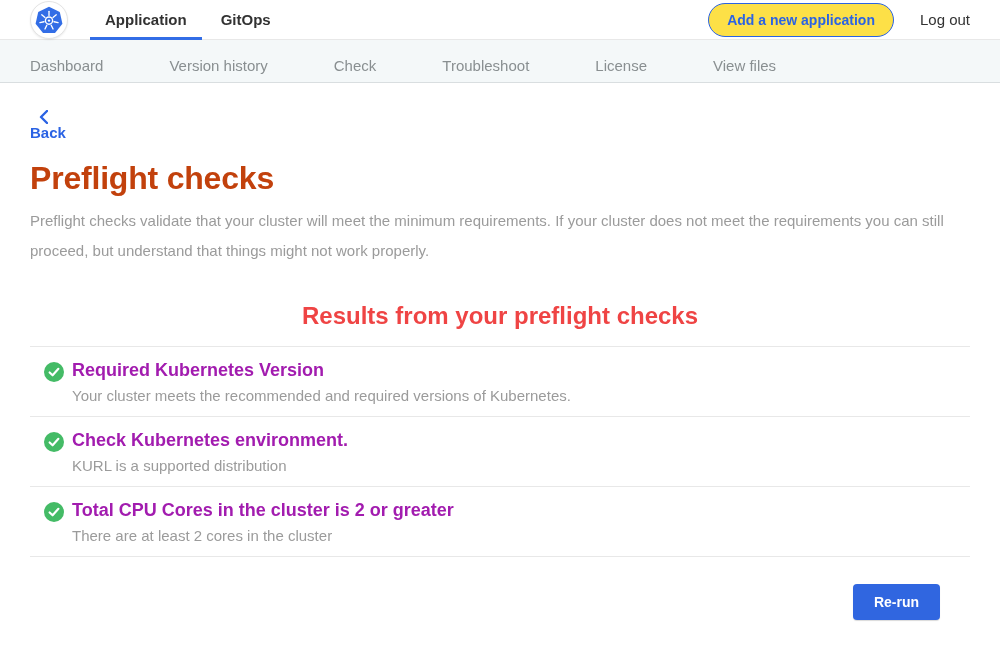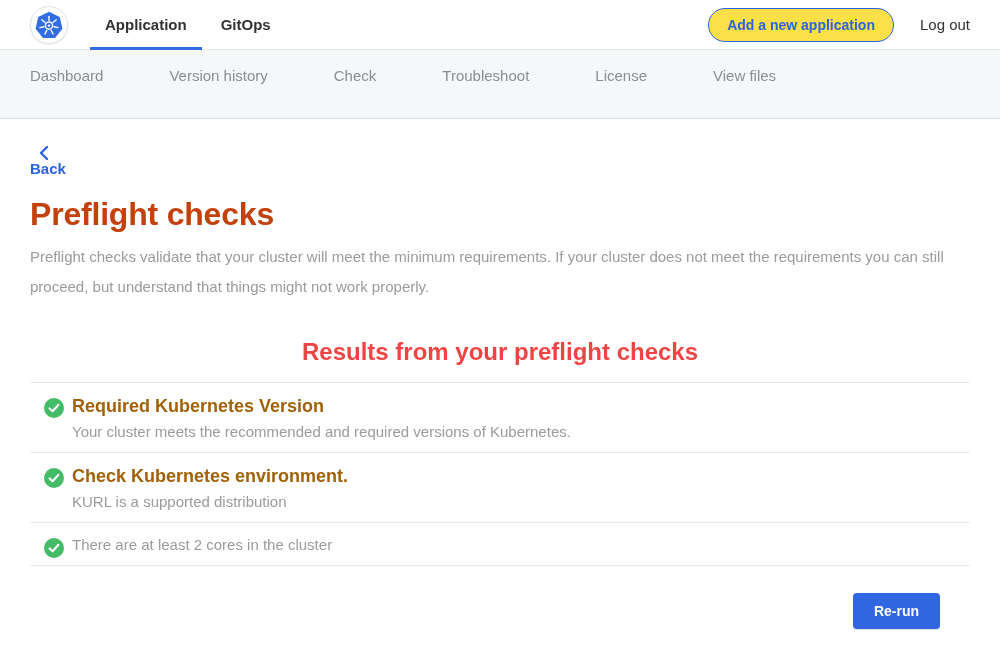--- a/index.html
+++ b/index.html
@@ -7,21 +7,21 @@
   body {
     width: 1000px; height: 666px; overflow: hidden;
     background: #ffffff;
     font-family: "Liberation Sans", "DejaVu Sans", sans-serif;
     color: var(--text-dark, #323232);
     -webkit-font-smoothing: antialiased;
   }
 
   
   .topbar {
-    height: 50px; display: flex; align-items: center;
+    height: 40px; display: flex; align-items: center;
     padding: 0 30px; background: #fff;
     border-bottom: 1px solid #e8e8e8;
   }
   .logo-circle {
     width: 38px; height: 38px; border-radius: 50%;
     background: #fff; border: 1px solid #e4e4e4;
     box-shadow: 0 1px 2px rgba(0,0,0,.08);
     display: flex; align-items: center; justify-content: center;
     flex: 0 0 auto;
   }
@@ -45,21 +45,21 @@
     font-size: 14px; font-weight: bold;
     padding: 8px 18px; cursor: pointer;
     font-family: inherit;
   }
   .logout { margin-left: 26px; font-size: 15px; color: var(--text-dark, #323232); cursor: pointer; }
 
   
   .subnav {
     background: var(--subnav-bg, #f4f8f9);
     border-bottom: 1px solid #d9dee0;
-    padding: 17px 30px 34px;
+    padding: 17px 30px 8px;
   }
   .subnav-row { display: flex; flex-wrap: nowrap; }
   .subnav-row + .subnav-row { margin-top: 25px; }
   .subnav-item {
     margin-right: 66px; font-size: 15px; color: #898f91;
     cursor: pointer; white-space: nowrap;
   }
   .subnav-row.second .subnav-item { margin-left: 24px; }
 
   
@@ -84,21 +84,21 @@
   .results-list { border-top: 1px solid var(--divider, #e8e8e8); }
   .check-row {
     position: relative; padding: 13px 0 12px 42px;
     border-bottom: 1px solid var(--divider, #e8e8e8);
   }
   .check-icon {
     position: absolute; left: 14px; top: 15px;
     width: 20px; height: 20px;
   }
   .check-title {
-    font-size: 18px; font-weight: bold; color: #a16207; margin: 0 0 6px;
+    font-size: 18px; font-weight: bold; color: #a21caf; margin: 0 0 6px;
   }
   .check-detail {
     font-size: 15px; color: var(--text-muted, #9b9b9b); margin: 0;
   }
 
   .footer-actions {
     display: flex; justify-content: flex-end; padding: 27px 30px 16px;
   }
   .rerun-btn {
     background: var(--button-blue, #3066e0); color: #fff;
@@ -183,20 +183,21 @@
       </svg>
       <p class="check-title">Check Kubernetes environment.</p>
       <p class="check-detail">KURL is a supported distribution</p>
     </div>
 
     <div class="check-row">
       <svg class="check-icon" viewBox="0 0 20 20">
         <circle cx="10" cy="10" r="10" fill="#44bb66"></circle>
         <path d="M5.6 10.4 L8.6 13.3 L14.4 6.8" fill="none" stroke="#ffffff" stroke-width="2.1" stroke-linecap="round" stroke-linejoin="round"></path>
       </svg>
+      <p class="check-title">Total CPU Cores in the cluster is 2 or greater</p>
       <p class="check-detail">There are at least 2 cores in the cluster</p>
     </div>
 
   </section>
 
   <div class="footer-actions">
     <button class="rerun-btn">Re-run</button>
   </div>
 
 </main>

